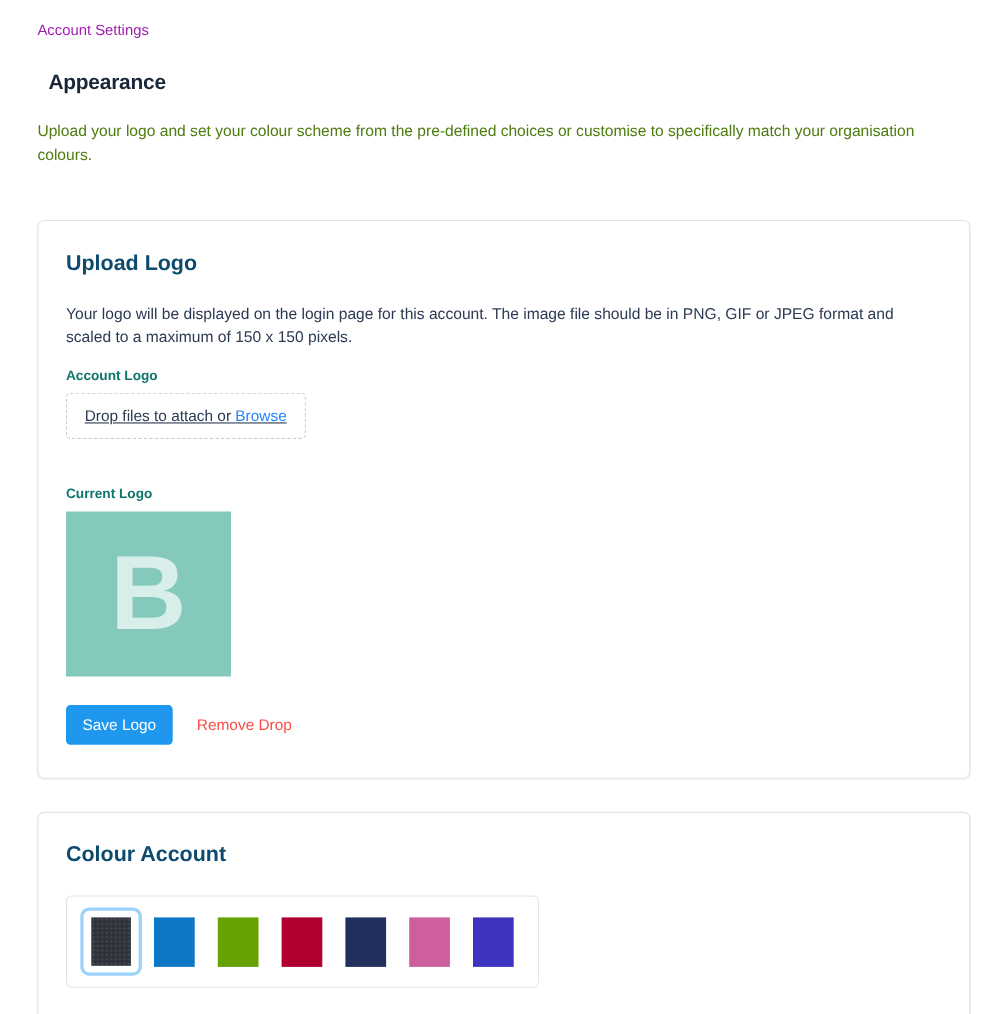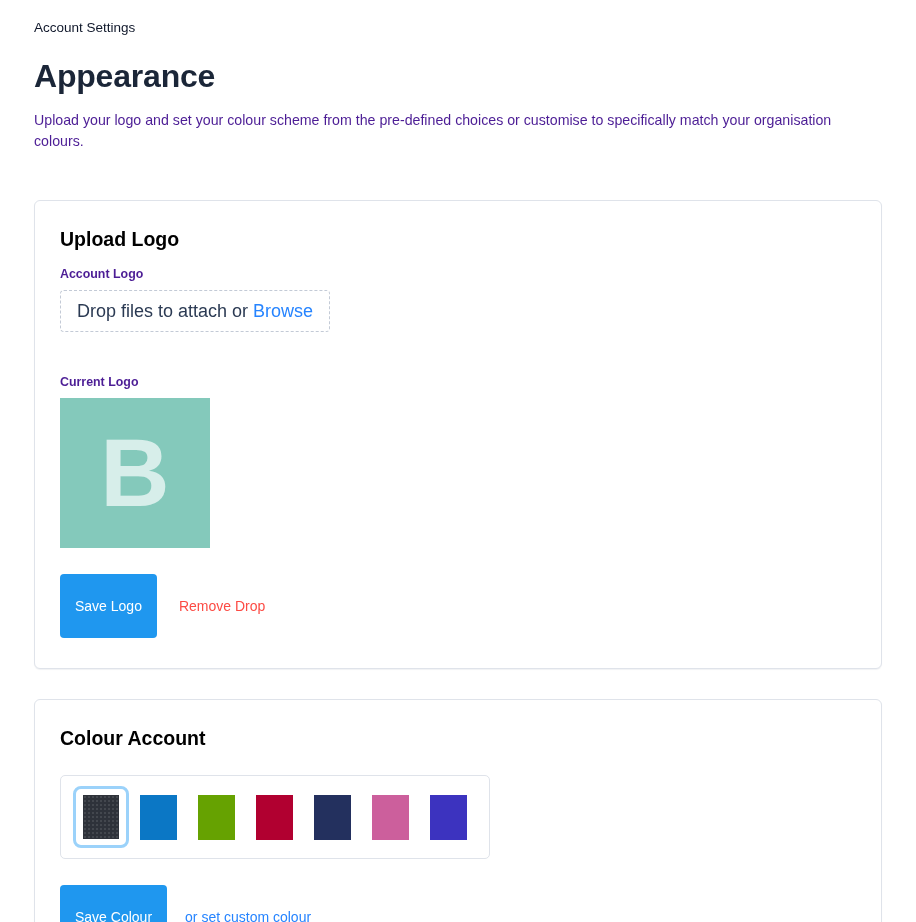--- a/index.html
+++ b/index.html
@@ -19,84 +19,85 @@
     box-sizing: border-box;
     width: 916px;
   }
   
   .breadcrumb {
     padding-top: 20px;
     font-size: 13.5px;
     line-height: 16px;
   }
   .breadcrumb a {
-    color: #0f172a;
+    color: #a21caf;
     text-decoration: none;
     cursor: pointer;
   }
   
   h1.page-title {
-    font-size: 32px;
+    font-size: 19px;
     line-height: 34px;
     font-weight: bold;
     color: #1b2638;
-    margin: 23px 0 0 0;
+    margin: 23px 0 0 10px;
     letter-spacing: -0.2px;
   }
   p.page-intro {
     font-size: 14.2px;
     line-height: 21px;
-    color: #4c1d95;
+    color: #4d7c0f;
     margin: 17px 0 0 0;
     max-width: 810px;
   }
   
   .card {
     margin-top: 48px;
     border: 1px solid #dfe3ea;
     border-radius: 6px;
     background: #ffffff;
     box-shadow: 0 1px 1px rgba(9,30,66,0.06);
     padding: 26px 25px 30px 25px;
     box-sizing: border-box;
   }
   .card + .card { margin-top: 30px; }
   h2.card-title {
     font-size: 19.5px;
     line-height: 24px;
     font-weight: bold;
-    color: #000000;
+    color: #0c4a6e;
     margin: 0;
   }
   p.card-desc {
     font-size: 14.2px;
     line-height: 21px;
     color: #2b3a53;
     margin: 25px 0 0 0;
     max-width: 755px;
   }
   .field-label {
     font-size: 12.4px;
     line-height: 16px;
     font-weight: bold;
-    color: #4c1d95;
+    color: #0f766e;
     margin-top: 15px;
   }
   
   .dropzone {
     margin-top: 8px;
     display: inline-block;
     border: 1px dashed #c3cad6;
     border-radius: 4px;
     padding: 10px 16px;
-    font-size: 18px;
+    font-size: 14px;
     line-height: 20px;
     color: #2b3a53;
     background: #fff;
     cursor: pointer;
+    text-decoration: underline;
   }
   .dropzone .browse {
     color: #2684ff;
     cursor: pointer;
   }
   
   .logo-label { margin-top: 42px; }
   .logo-preview {
     margin-top: 8px;
     width: 150px;
@@ -121,21 +122,21 @@
     align-items: center;
   }
   .btn-primary {
     background: #1f97ef;
     color: #ffffff;
     border: none;
     border-radius: 4px;
     font-size: 14px;
     line-height: 18px;
     font-family: "Liberation Sans", sans-serif;
-    padding: 23px 15px;
+    padding: 9px 15px;
     cursor: pointer;
   }
   .btn-danger-link {
     margin-left: 22px;
     color: #fc4b44;
     font-size: 14px;
     line-height: 18px;
     text-decoration: none;
     cursor: pointer;
   }
@@ -193,20 +194,21 @@
 
   <div class="breadcrumb">
     <a>Account Settings</a>
   </div>
 
   <h1 class="page-title">Appearance</h1>
   <p class="page-intro">Upload your logo and set your colour scheme from the pre-defined choices or customise to specifically match your organisation colours.</p>
 
   <div class="card">
     <h2 class="card-title">Upload Logo</h2>
+    <p class="card-desc">Your logo will be displayed on the login page for this account. The image file should be in PNG, GIF or JPEG format and scaled to a maximum of 150 x 150 pixels.</p>
 
     <div class="field-label">Account Logo</div>
 
     <div class="dropzone">
       <span>Drop files to attach or</span>
       <span class="browse">Browse</span>
     </div>
 
     <div class="field-label logo-label">Current Logo</div>
 

